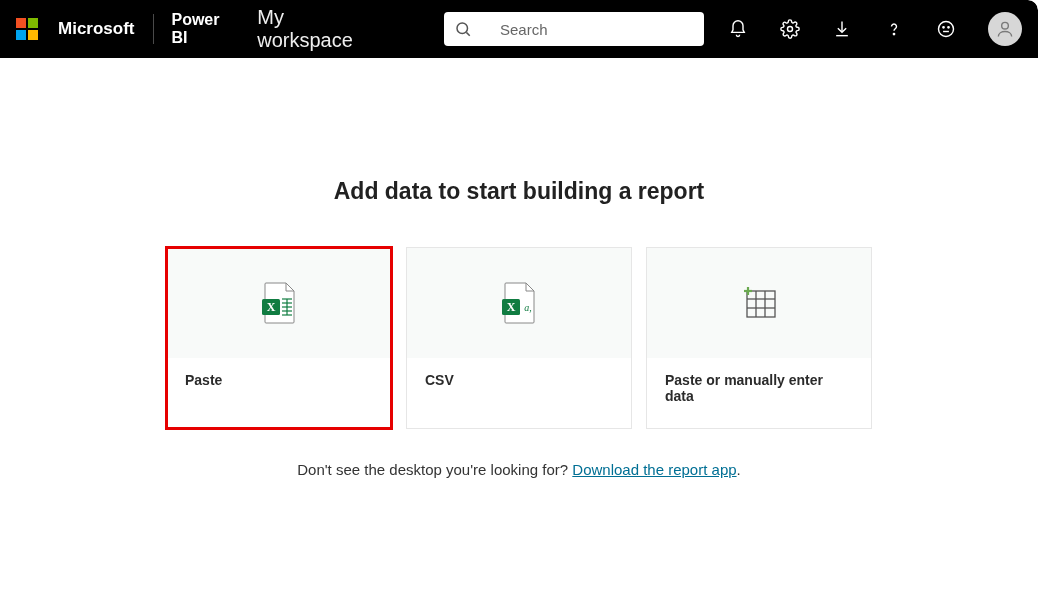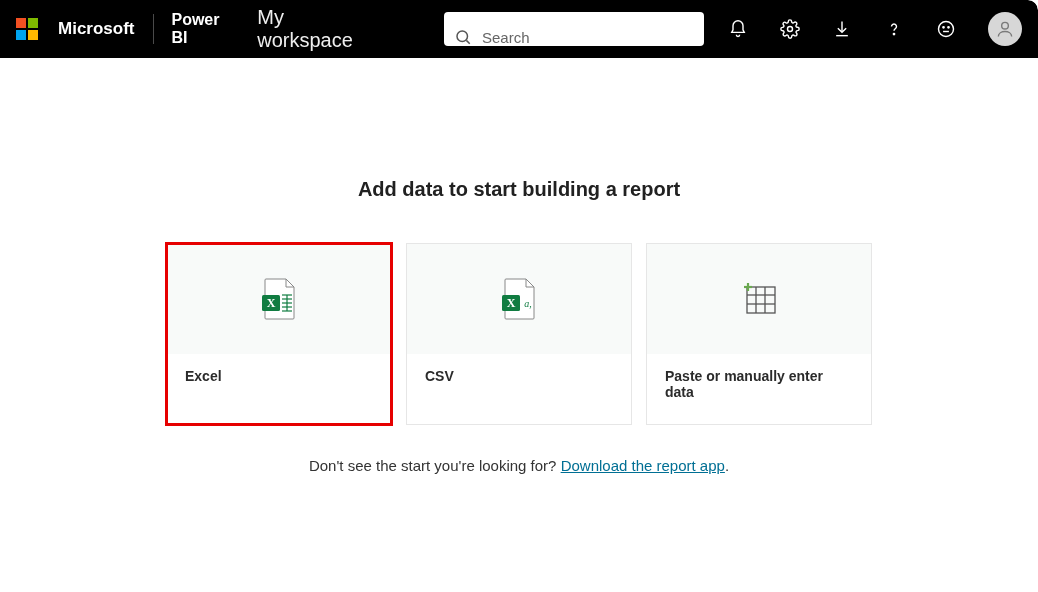--- a/index.html
+++ b/index.html
@@ -57,23 +57,23 @@
       font-size: 20px;
     }
     .header-spacer { flex: 0 0 auto; width: 64px; }
     .search-wrap {
       flex: 0 0 auto;
       width: 260px;
       height: 34px;
       background: #fff;
       border-radius: 4px;
       display: flex;
-      align-items: flex-end;
+      align-items: center;
       padding: 0 10px;
-      gap: 10px;
+      gap: 28px;
     }
     .search-input {
       border: none; outline: none; flex: 1;
       font-size: 15px; color: #333; background: transparent;
     }
     .search-input::placeholder { color: #666; }
     .header-right {
       margin-left: auto;
       display: flex;
       align-items: center;
@@ -87,21 +87,21 @@
     }
 
     
     .main {
       padding-top: 120px;
       display: flex;
       flex-direction: column;
       align-items: center;
     }
     .page-title {
-      font-size: 20px;
+      font-size: 23px;
       font-weight: 600;
       color: #212121;
       margin-bottom: 42px;
     }
     .card-row {
       display: flex;
       gap: 14px;
       margin-bottom: 32px;
     }
     .card {
@@ -226,21 +226,21 @@
           <g stroke="#107c41" stroke-width="1.2">
             <line x1="22" y1="17" x2="32" y2="17"></line>
             <line x1="22" y1="21" x2="32" y2="21"></line>
             <line x1="22" y1="25" x2="32" y2="25"></line>
             <line x1="22" y1="29" x2="32" y2="29"></line>
             <line x1="22" y1="33" x2="32" y2="33"></line>
             <line x1="27" y1="17" x2="27" y2="33"></line>
           </g>
         </svg>
       </div>
-      <div class="card-label-zone">Excel</div>
+      <div class="card-label-zone">Paste</div>
     </div>
 
     <div class="card">
       <div class="card-icon-zone">
         <svg width="38" height="42" viewBox="0 0 38 42">
           <path d="M6 1 h20 l8 8 v31 a1 1 0 0 1 -1 1 H6 a1 1 0 0 1 -1 -1 V2 a1 1 0 0 1 1 -1 z" fill="#fff" stroke="#888" stroke-width="1"></path>
           <path d="M26 1 v8 h8" fill="none" stroke="#888" stroke-width="1"></path>
           <rect x="2" y="17" width="18" height="16" rx="1.5" fill="#107c41"></rect>
           <text x="11" y="29" text-anchor="middle" fill="#fff" font-size="12" font-weight="700" font-family="Segoe UI">X</text>
           <text x="28" y="29" text-anchor="middle" fill="#107c41" font-size="10" font-style="italic" font-family="Segoe UI">a,</text>
@@ -260,16 +260,16 @@
           <line x1="5" y1="8" x2="13" y2="8" stroke="#6aa84f" stroke-width="2.2"></line>
           <line x1="9" y1="4" x2="9" y2="12" stroke="#6aa84f" stroke-width="2.2"></line>
         </svg>
       </div>
       <div class="card-label-zone">Paste or manually enter data</div>
     </div>
 
   </div>
 
   <div class="footer-row">
-    <span>Don't see the start you're looking for? </span>
+    <span>Don't see the desktop you're looking for? </span>
     <a class="footer-link">Download the report app</a><span>.</span>
   </div>
 </div>
 
 </body></html>

